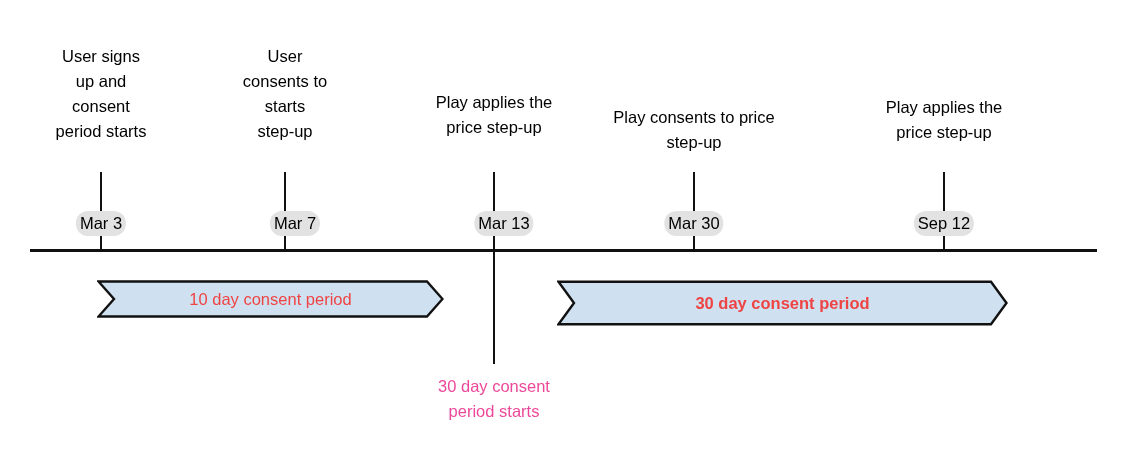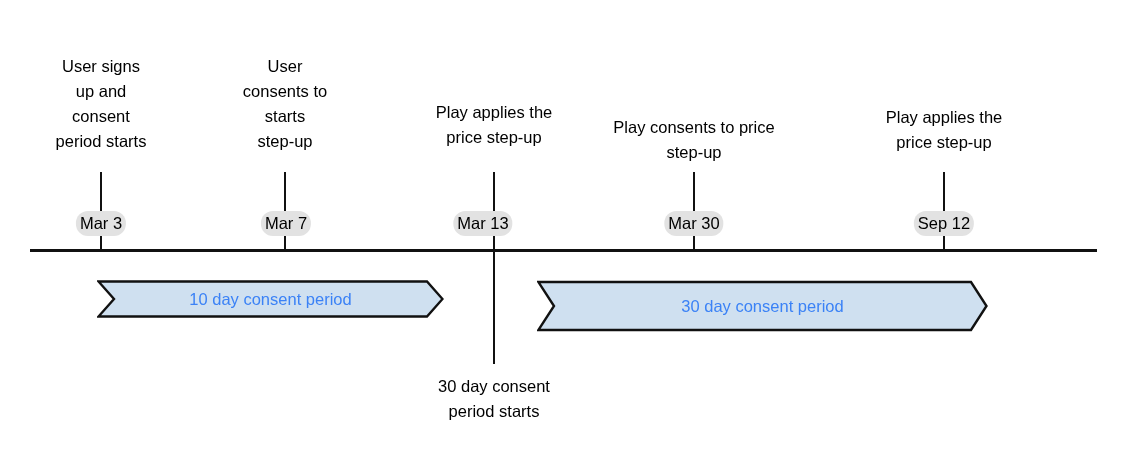--- a/index.html
+++ b/index.html
@@ -32,21 +32,20 @@
   }
   
   .event-label {
     position: absolute;
     text-align: center;
     font-size: 16.5px;
     line-height: 25px;
     color: #000000;
     white-space: pre-line;
     transform: translateX(-50%);
-    margin-top: 10px;
   }
   
   .date-chip {
     position: absolute;
     background: #e2e2e2;
     font-size: 16.5px;
     line-height: 22px;
     padding: 1px 4px 2px 4px;
     color: #000000;
     white-space: nowrap;
@@ -64,32 +63,32 @@
     position: absolute;
     left: 0;
     top: 0;
     width: 100%;
     height: 100%;
   }
   .period-banner .banner-text {
     position: relative;
     z-index: 2;
     font-size: 16.5px;
-    color: #3b82f6;
+    color: #ef4444;
     white-space: nowrap;
   }
   
   .bottom-note {
     position: absolute;
     text-align: center;
     font-size: 16.5px;
     line-height: 25px;
     white-space: pre-line;
     transform: translateX(-50%);
-    color: #000000;
+    color: #ec4899;
   }
 </style>
 </head>
 <body>
 
 <div id="canvas">
 
   <div class="event-label" style="left:101px; top:44px; width:180px;">User signs
 up and
 consent
@@ -110,35 +109,35 @@
 price step-up</div>
 
   <div class="tick" style="left:100px; top:172px; height:79px;"></div>
   <div class="tick" style="left:284px; top:172px; height:79px;"></div>
 
   <div class="tick" style="left:493px; top:172px; height:192px;"></div>
   <div class="tick" style="left:693px; top:172px; height:79px;"></div>
   <div class="tick" style="left:943px; top:172px; height:79px;"></div>
 
   <div class="date-chip" style="left:101px; top:211px;">Mar 3</div>
-  <div class="date-chip" style="left:286px; top:211px;">Mar 7</div>
-  <div class="date-chip" style="left:483px; top:211px;">Mar 13</div>
+  <div class="date-chip" style="left:295px; top:211px;">Mar 7</div>
+  <div class="date-chip" style="left:504px; top:211px;">Mar 13</div>
   <div class="date-chip" style="left:694px; top:211px;">Mar 30</div>
   <div class="date-chip" style="left:944px; top:211px;">Sep 12</div>
 
   <div class="axis-line" style="left:30px; top:249px; width:1067px;"></div>
 
   <div class="period-banner" style="left:97px; top:280px; width:347px; height:38px;">
     <svg viewBox="0 0 347 38" preserveAspectRatio="none">
       <polygon points="1.5,1.5 330,1.5 345.5,19 330,36.5 1.5,36.5 17,19" fill="#cfe0f0" stroke="#111111" stroke-width="2.4" stroke-linejoin="miter" vector-effect="non-scaling-stroke"></polygon>
     </svg>
     <span class="banner-text">10 day consent period</span>
   </div>
 
-  <div class="period-banner" style="left:537px; top:280px; width:451px; height:52px;">
+  <div class="period-banner" style="left:557px; top:280px; width:451px; height:46px;font-weight:bold;">
     <svg viewBox="0 0 451 38" preserveAspectRatio="none">
       <polygon points="1.5,1.5 434,1.5 449.5,19 434,36.5 1.5,36.5 17,19" fill="#cfe0f0" stroke="#111111" stroke-width="2.4" stroke-linejoin="miter" vector-effect="non-scaling-stroke"></polygon>
     </svg>
     <span class="banner-text">30 day consent period</span>
   </div>
 
   <div class="bottom-note" style="left:494px; top:374px; width:220px;">30 day consent
 period starts</div>
 
 </div>

